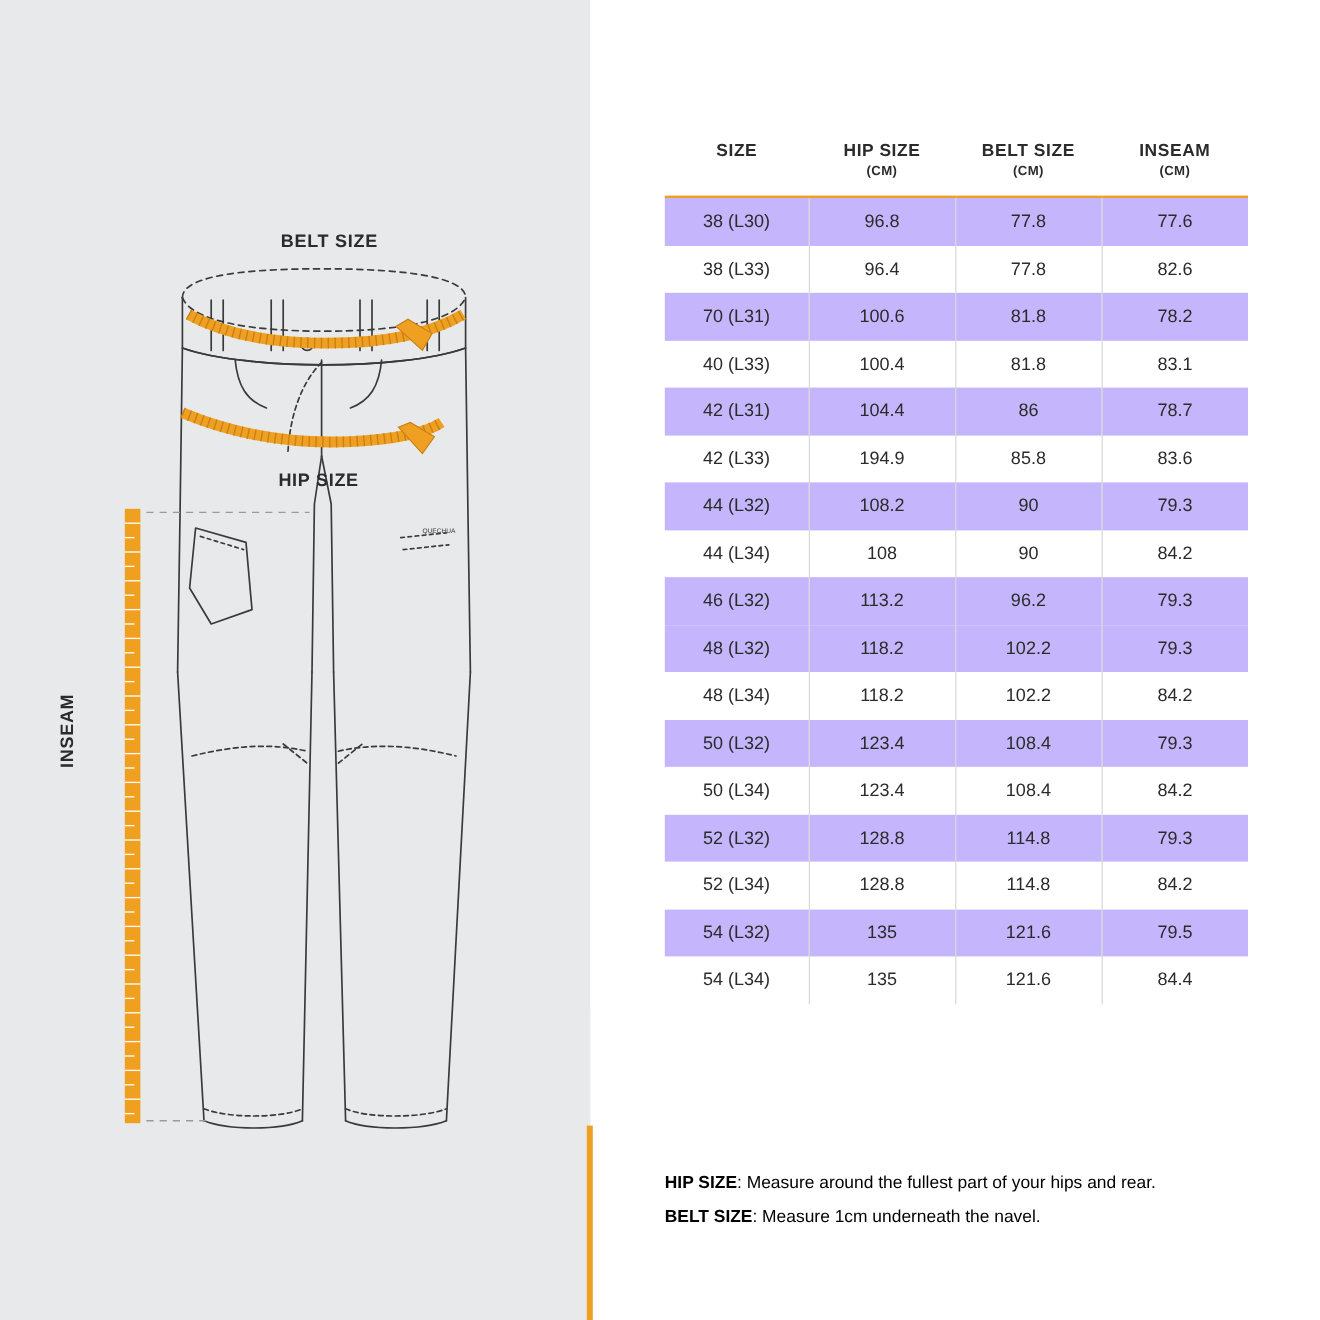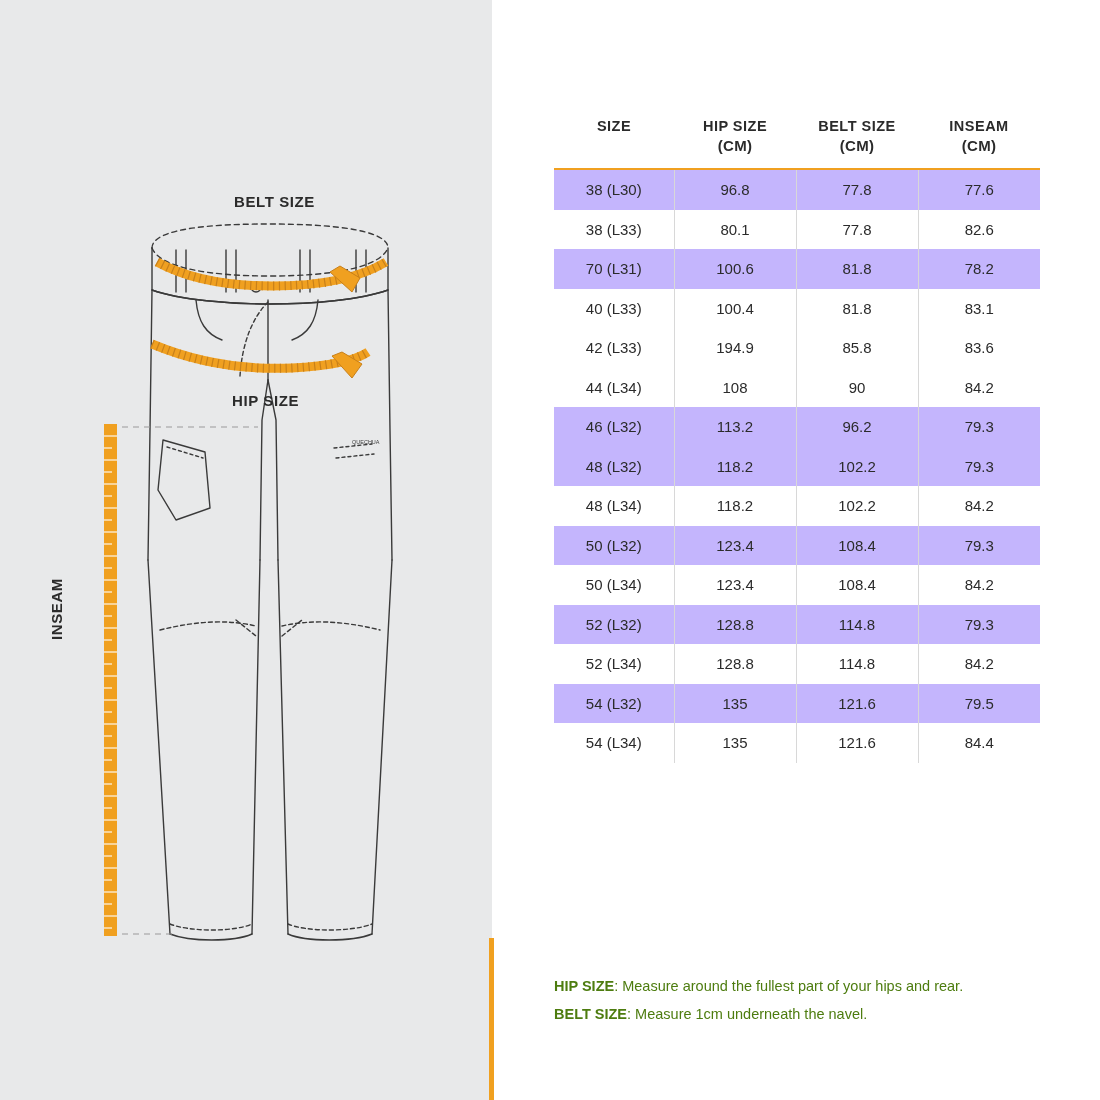--- a/index.html
+++ b/index.html
@@ -91,21 +91,21 @@
     font-weight: bold;
     color: #2b2b2b;
     letter-spacing: 0.5px;
     padding: 0 0 14px 0;
     vertical-align: top;
     text-align: center;
     border-bottom: 2px solid #f0a020;
   }
   table.size-table thead th .unit {
     display: block;
-    font-size: 15px;
+    font-size: 11px;
     font-weight: bold;
     letter-spacing: 0.3px;
     margin-top: 3px;
     color: #2b2b2b;
     text-align: center;
   }
 
   table.size-table tbody td {
     font-size: 15px;
     color: #2b2b2b;
@@ -120,21 +120,21 @@
   table.size-table tbody tr.alt td {
     background: #c4b5fd;
   }
 
   .notes {
     position: absolute;
     left: 62px;
     top: 972px;
     width: 520px;
     font-size: 14.5px;
-    color: #4d7c0f;
+    color: #000000;
     line-height: 28px;
   }
   .notes b { font-weight: bold; }
 </style>
 </head>
 <body>
 
 <div class="page">
 
   <div class="left-panel">
@@ -294,41 +294,53 @@
         </thead>
         <tbody>
           <tr class="alt">
             <td>38 (L30)</td>
             <td>96.8</td>
             <td>77.8</td>
             <td>77.6</td>
           </tr>
           <tr>
             <td>38 (L33)</td>
-            <td>80.1</td>
+            <td>96.4</td>
             <td>77.8</td>
             <td>82.6</td>
           </tr>
           <tr class="alt">
             <td>70 (L31)</td>
             <td>100.6</td>
             <td>81.8</td>
             <td>78.2</td>
           </tr>
           <tr>
             <td>40 (L33)</td>
             <td>100.4</td>
             <td>81.8</td>
             <td>83.1</td>
           </tr>
+          <tr class="alt">
+            <td>42 (L31)</td>
+            <td>104.4</td>
+            <td>86</td>
+            <td>78.7</td>
+          </tr>
           <tr>
             <td>42 (L33)</td>
             <td>194.9</td>
             <td>85.8</td>
             <td>83.6</td>
+          </tr>
+          <tr class="alt">
+            <td>44 (L32)</td>
+            <td>108.2</td>
+            <td>90</td>
+            <td>79.3</td>
           </tr>
           <tr>
             <td>44 (L34)</td>
             <td>108</td>
             <td>90</td>
             <td>84.2</td>
           </tr>
           <tr class="alt">
             <td>46 (L32)</td>
             <td>113.2</td>

